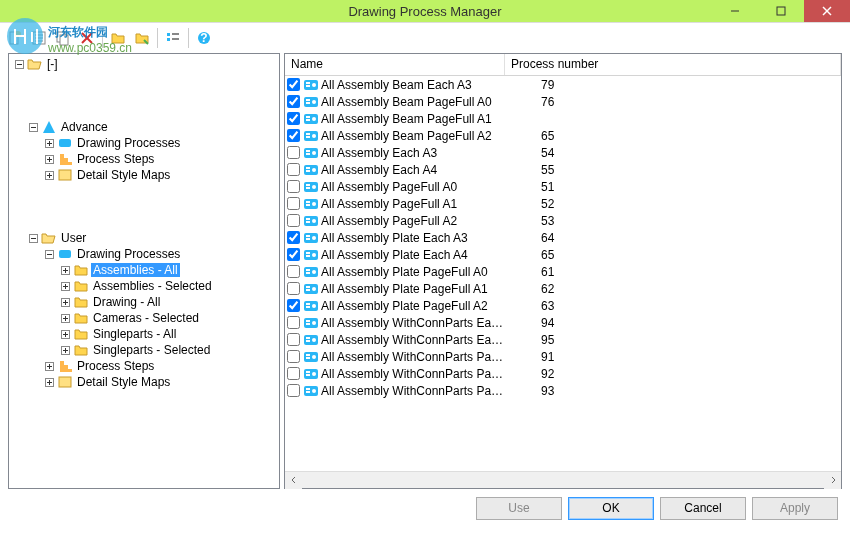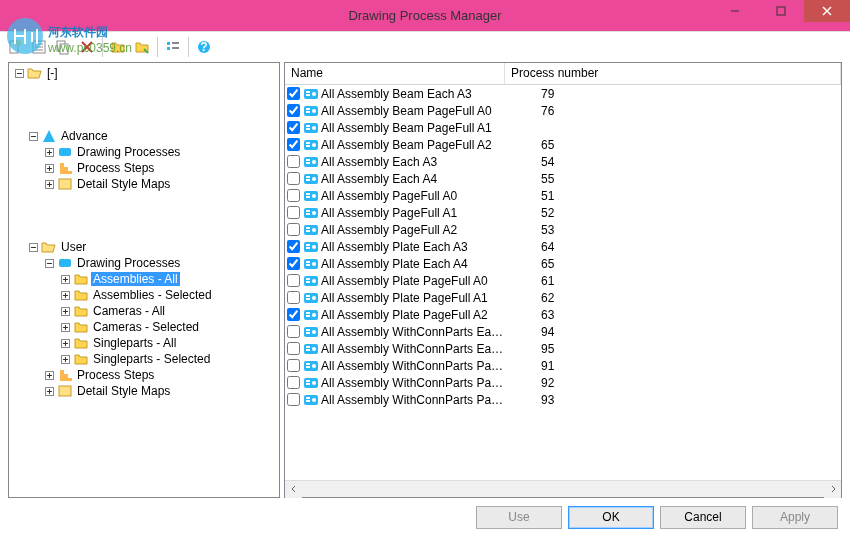--- a/index.html
+++ b/index.html
@@ -1,18 +1,18 @@
 <!DOCTYPE html>
 <html><head>
 <meta charset="utf-8">
 <style>
 * { box-sizing: border-box; margin: 0; padding: 0; font-family: "Segoe UI", Tahoma, sans-serif; font-size: 12px; }
 body { background: #fff; width: 850px; height: 537px; overflow: hidden; position: relative; }
 
-.titlebar { height: 32px; background: #ec4899; border-bottom: 1px solid #ddd; display: flex; align-items: center; position: relative; }
+.titlebar { height: 23px; background: #bef264; border-bottom: 1px solid #ddd; display: flex; align-items: center; position: relative; }
 .titlebar .title { position: absolute; left: 50%; transform: translateX(-50%); color: #333; font-size: 13px; }
 .window-controls { position: absolute; right: 0; top: 0; display: flex; }
 .win-btn { width: 46px; height: 22px; display: flex; align-items: center; justify-content: center; color: #333; }
 .win-btn.close { background: #c75050; color: #fff; }
 .win-btn svg { width: 10px; height: 10px; }
 
 .watermark { position: absolute; top: 14px; left: 0; pointer-events: none; z-index: 100; opacity: 0.9; }
 
 .toolbar { height: 30px; display: flex; align-items: center; padding: 0 4px; gap: 2px; }
 .tool-btn { width: 22px; height: 22px; display: flex; align-items: center; justify-content: center; border-radius: 2px; }
@@ -310,21 +310,21 @@
                             <rect x="0.5" y="0.5" width="8" height="8" fill="#fff" stroke="#888"></rect>
                             <line x1="2" y1="4.5" x2="7" y2="4.5" stroke="#333"></line>
                             <line x1="4.5" y1="2" x2="4.5" y2="7" stroke="#333"></line>
                           </svg>
                         </span>
     <span class="node-icon">
                           <svg viewBox="0 0 16 16">
                             <path d="M2,4 L6,4 L7,6 L14,6 L14,13 L2,13 Z" fill="#ffd54f" stroke="#c89b2c"></path>
                           </svg>
                         </span>
-    <span class="node-label">Cameras - All</span>
+    <span class="node-label">Drawing - All</span>
   </div>
                     </li>
                     <li>
                       <div class="tree-node depth-3">
     <span class="expander">
                           <svg viewBox="0 0 9 9">
                             <rect x="0.5" y="0.5" width="8" height="8" fill="#fff" stroke="#888"></rect>
                             <line x1="2" y1="4.5" x2="7" y2="4.5" stroke="#333"></line>
                             <line x1="4.5" y1="2" x2="4.5" y2="7" stroke="#333"></line>
                           </svg>

